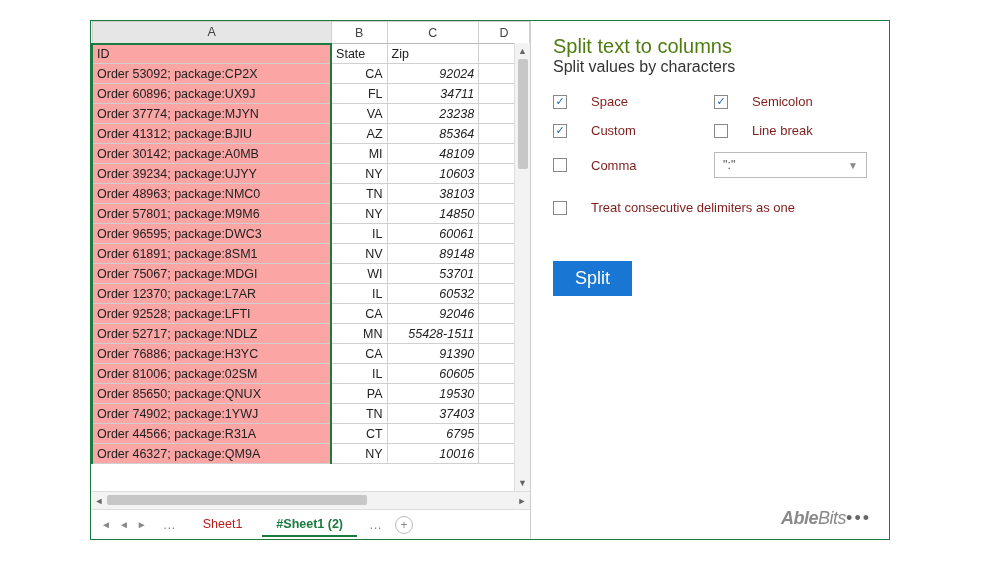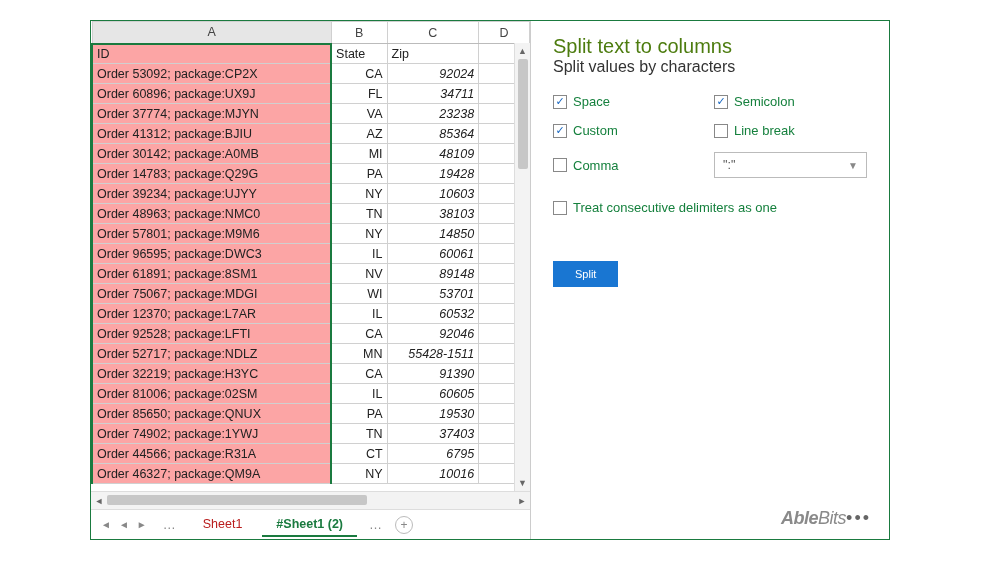--- a/index.html
+++ b/index.html
@@ -171,23 +171,23 @@
   .opts {
     display:grid;
     grid-template-columns: 1fr 1fr;
     row-gap: 14px;
     column-gap: 8px;
     margin-bottom: 22px;
   }
   .chk {
     display:flex;
     align-items:center;
-    gap:6px;
+    gap:24px;
     font-size:13px;
-    color:#15803d;
+    color:#7f1d1d;
     cursor:pointer;
   }
   .chk .box {
     width:14px; height:14px;
     border:1px solid #888;
     display:flex; align-items:center; justify-content:center;
     font-size:11px; color:#1565c0;
     background:#fff;
   }
   .chk.checked .box::after { content:"✓"; line-height:1; }
@@ -205,21 +205,21 @@
   }
   .dropdown .caret { color:#888; font-size:10px; }
   .treat {
     margin-bottom: 46px;
   }
   .btn-primary {
     background:#1976d2;
     color:#fff;
     border:none;
     padding: 7px 22px;
-    font-size:11px;
+    font-size:18px;
     cursor:pointer;
   }
   .brand {
     position:absolute;
     right: 18px;
     bottom: 10px;
     display:flex;
     align-items:center;
     color:#888;
   }
@@ -288,26 +288,20 @@
                   <td class="zip">85364</td>
                   <td></td>
                 </tr>
                 <tr>
                   <td class="col-A sel">Order 30142; package:A0MB</td>
                   <td class="state">MI</td>
                   <td class="zip">48109</td>
                   <td></td>
                 </tr>
                 <tr>
-                  <td class="col-A sel">Order 14783; package:Q29G</td>
-                  <td class="state">PA</td>
-                  <td class="zip">19428</td>
-                  <td></td>
-                </tr>
-                <tr>
                   <td class="col-A sel">Order 39234; package:UJYY</td>
                   <td class="state">NY</td>
                   <td class="zip">10603</td>
                   <td></td>
                 </tr>
                 <tr>
                   <td class="col-A sel">Order 48963; package:NMC0</td>
                   <td class="state">TN</td>
                   <td class="zip">38103</td>
                   <td></td>
@@ -348,21 +342,21 @@
                   <td class="zip">92046</td>
                   <td></td>
                 </tr>
                 <tr>
                   <td class="col-A sel">Order 52717; package:NDLZ</td>
                   <td class="state">MN</td>
                   <td class="zip">55428-1511</td>
                   <td></td>
                 </tr>
                 <tr>
-                  <td class="col-A sel">Order 32219; package:H3YC</td>
+                  <td class="col-A sel">Order 76886; package:H3YC</td>
                   <td class="state">CA</td>
                   <td class="zip">91390</td>
                   <td></td>
                 </tr>
                 <tr>
                   <td class="col-A sel">Order 81006; package:02SM</td>
                   <td class="state">IL</td>
                   <td class="zip">60605</td>
                   <td></td>
                 </tr>

